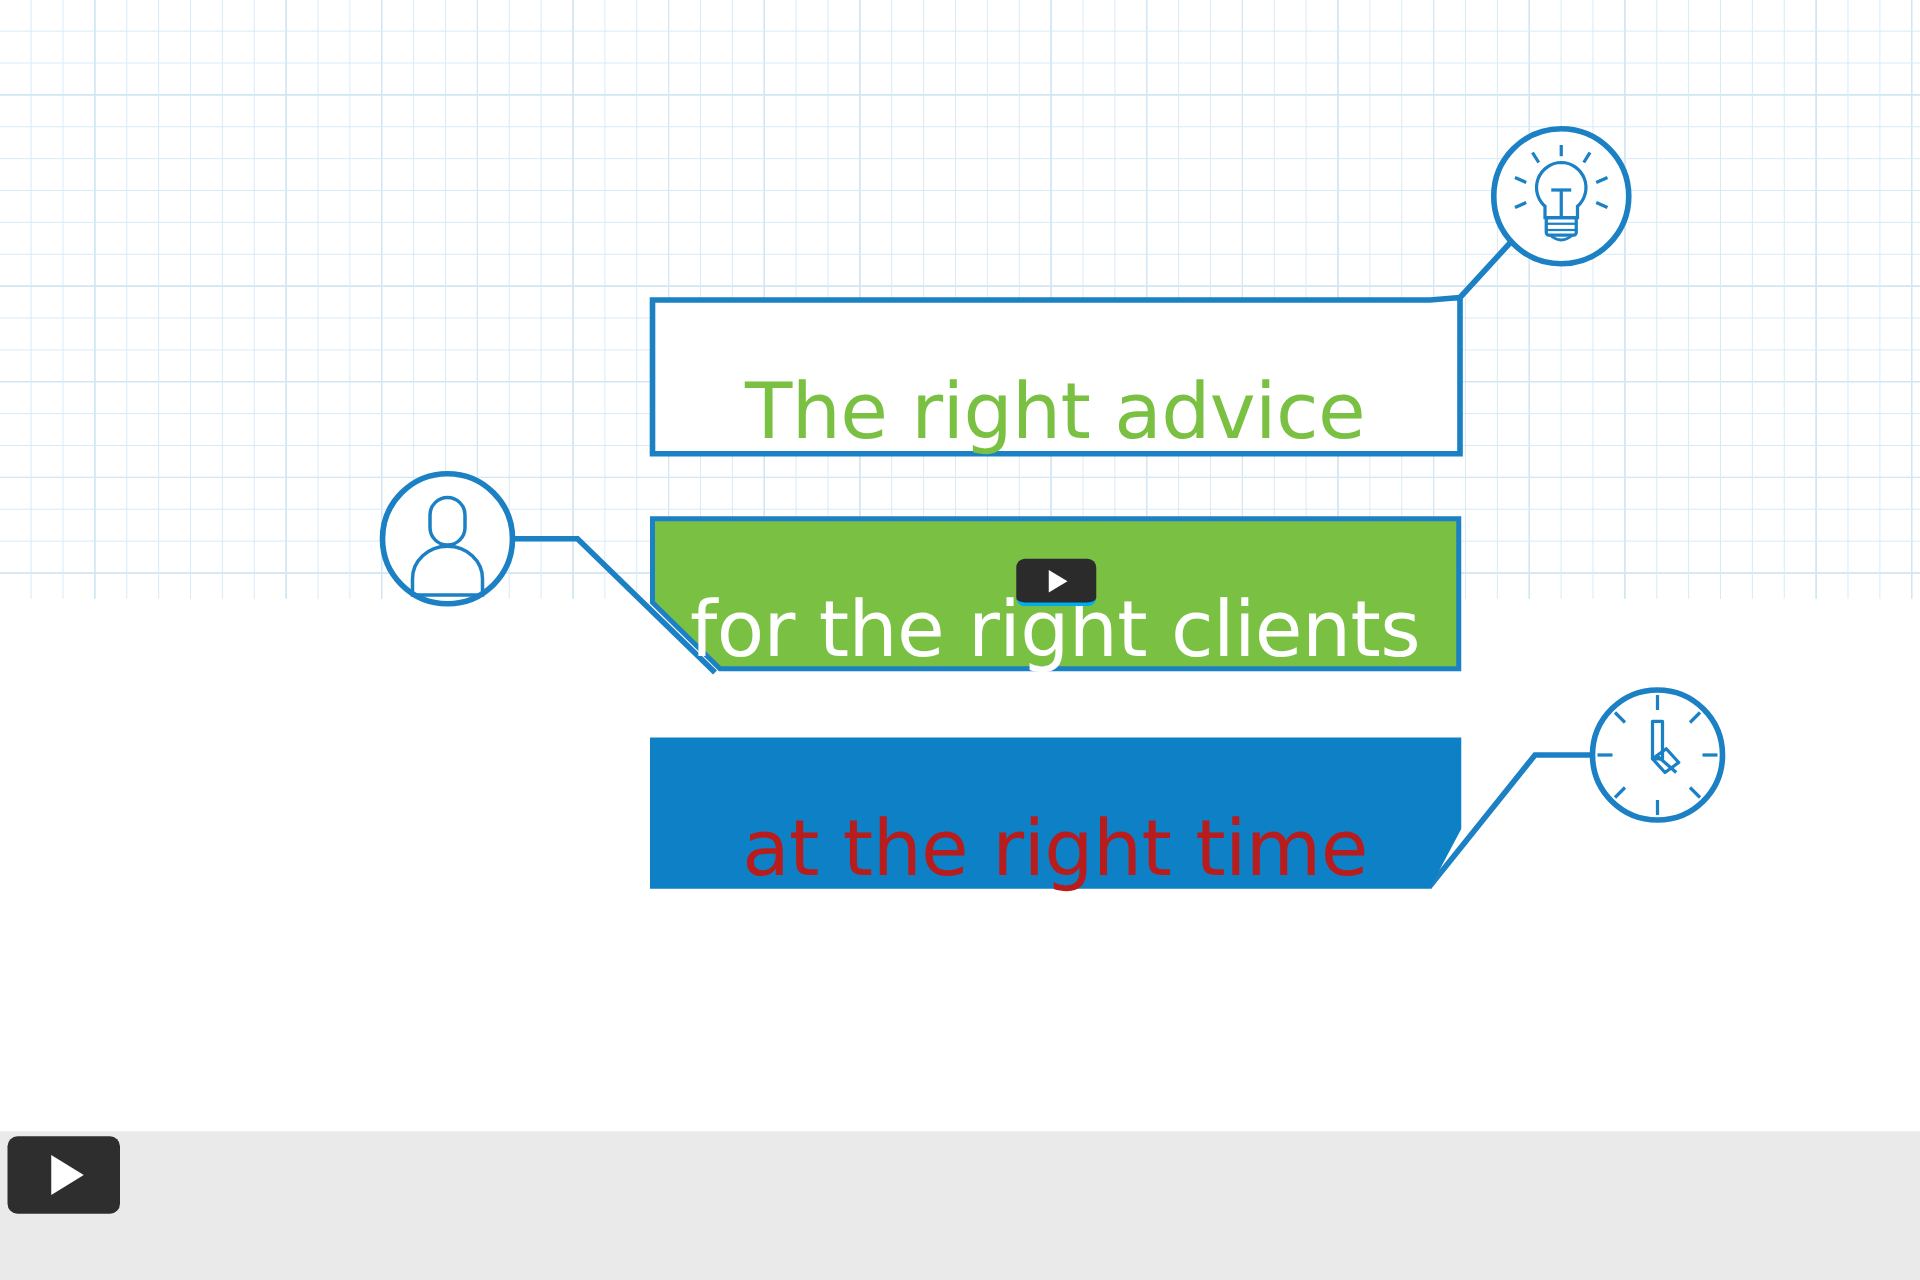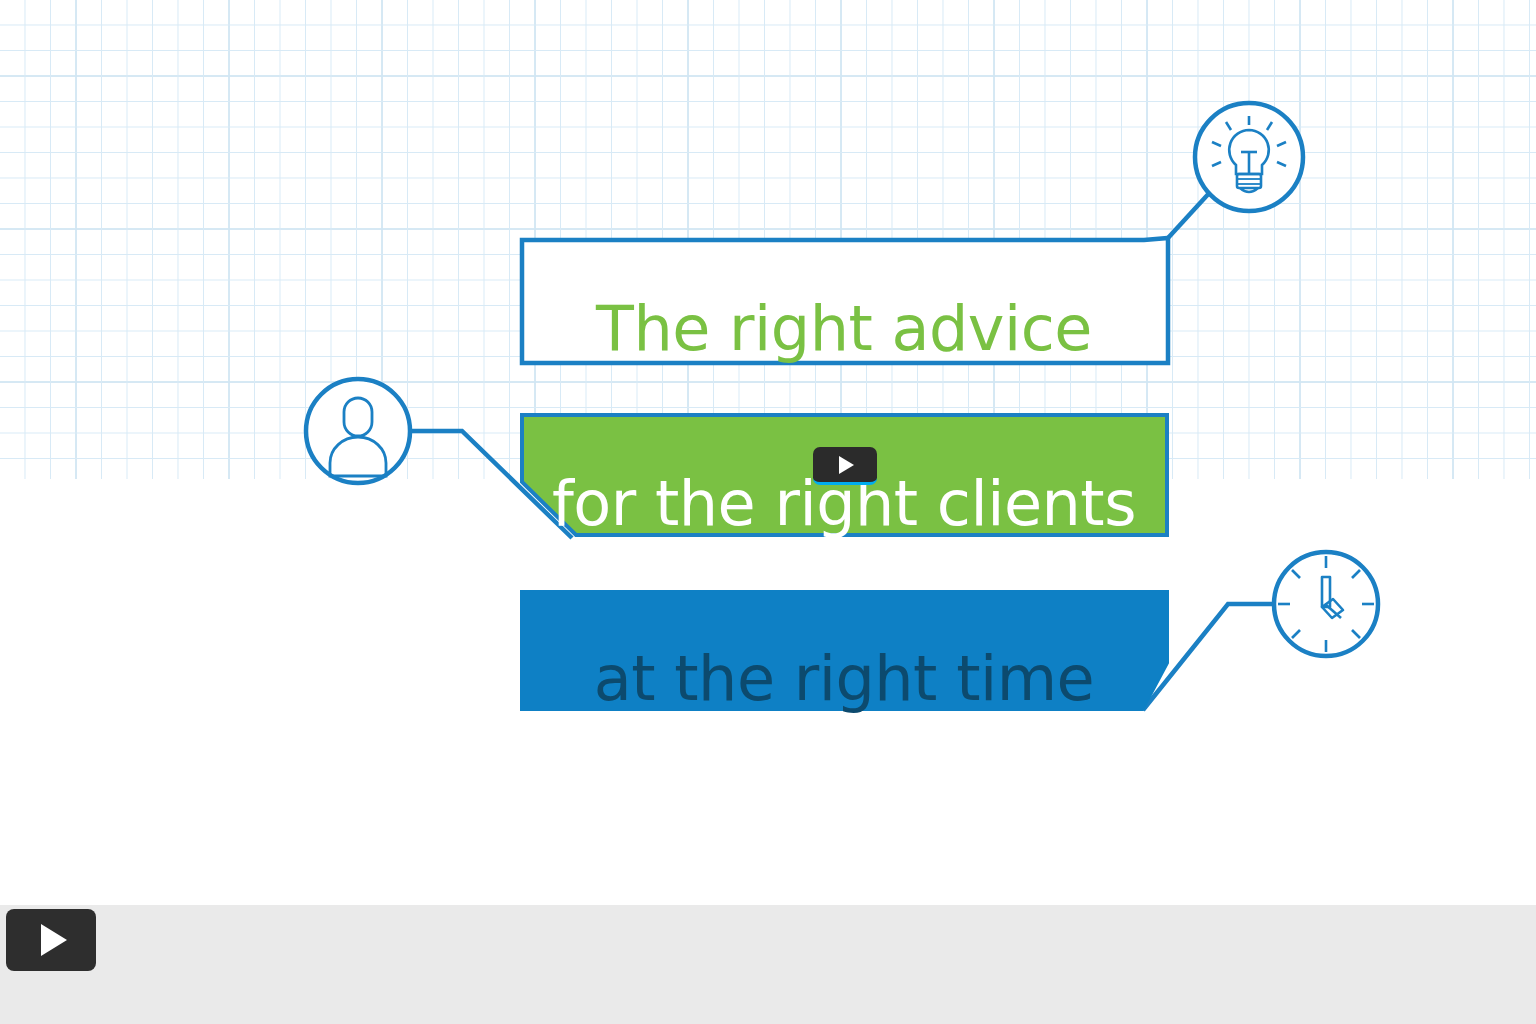--- a/index.html
+++ b/index.html
@@ -84,21 +84,21 @@
   .band {
     position: absolute;
   }
 
   #band-advice  { left: 520px; top: 238px;  width: 648px; height: 127px; }
   #band-clients { left: 520px; top: 414px;  width: 648px; height: 124px; }
   #band-time    { left: 520px; top: 590px;  width: 648px; height: 122px; }
 
   #band-advice .band-text  { color: #7AC143; }
   #band-clients .band-text { color: #ffffff; }
-  #band-time .band-text    { color: #0c4a6e; }
+  #band-time .band-text    { color: #b91c1c; }
 
   
   #center-play {
     position: absolute;
     left: 813px;
     top: 447px;
     width: 64px;
     height: 38px;
     background: #2b2b2b;
     border-radius: 7px;

